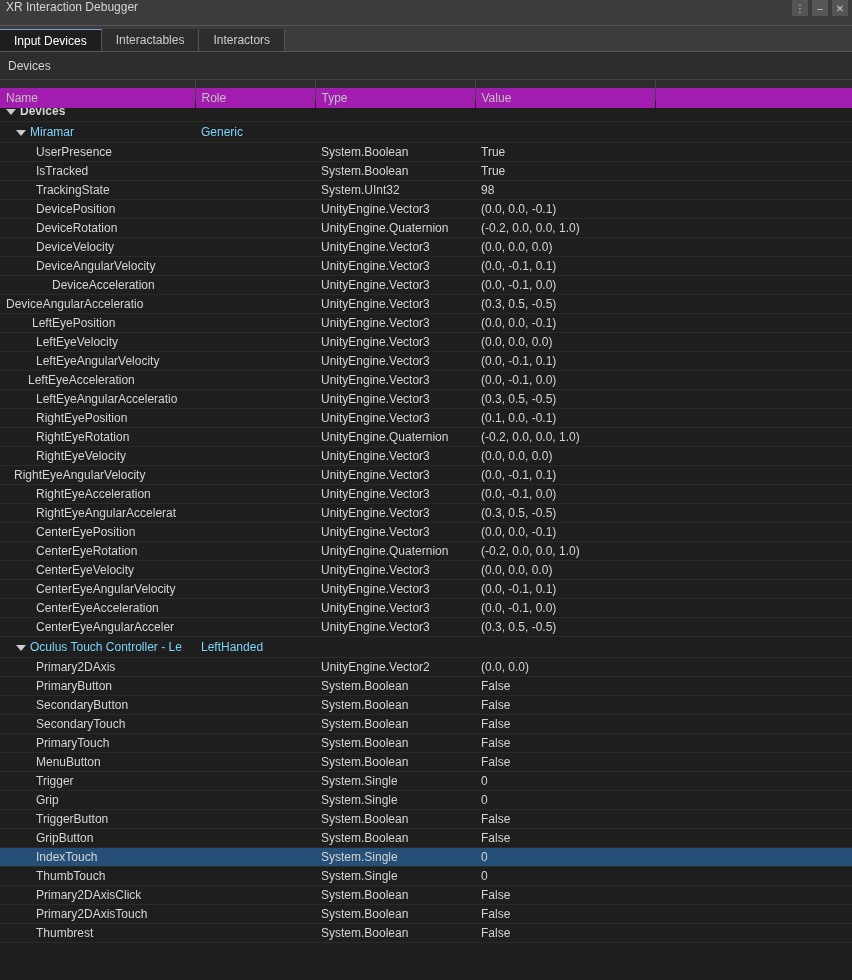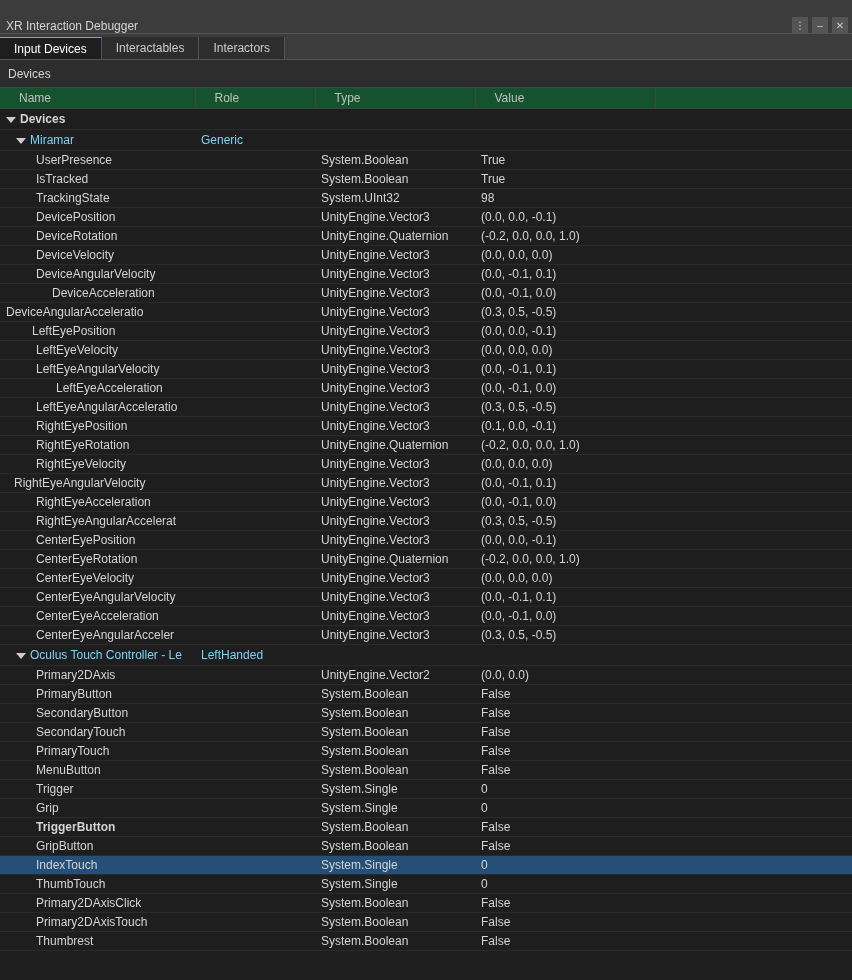--- a/index.html
+++ b/index.html
@@ -7,23 +7,23 @@
       font-family: 'Segoe UI', Arial, sans-serif;
       font-size: 12px;
       background: #2d2d2d;
       color: #d4d4d4;
       width: 852px;
       height: 980px;
       overflow: hidden;
     }
     .title-bar {
       background: #3c3c3c;
-      height: 34px;
+      height: 26px;
       display: flex;
-      align-items: flex-end;
+      align-items: flex-start;
       padding: 0 6px;
       border-bottom: 1px solid #555;
       position: relative;
     }
     .title-bar-text {
       font-size: 12px;
       color: #d4d4d4;
     }
     .title-bar-controls {
       position: absolute;
@@ -99,27 +99,27 @@
     table {
       width: 100%;
       border-collapse: collapse;
     }
     thead tr {
       background: #2d2d2d;
       border-bottom: 1px solid #444;
     }
     thead th {
       text-align: left;
-      padding: 3px 19px;
+      padding: 3px 6px;
       font-weight: normal;
       color: #c0c0c0;
       border-right: 1px solid #444;
       position: sticky;
-      top: 0;
-      background: #14532d;
+      top: 8px;
+      background: #a21caf;
       z-index: 10;
     }
     thead th:last-child {
       border-right: none;
     }
     tbody tr {
       border-bottom: 1px solid #2a2a2a;
     }
     tbody tr.selected {
       background: #264f78;
@@ -278,21 +278,21 @@
           <td></td>
         </tr>
         <tr>
           <td style="padding-left: 36px;">LeftEyeAngularVelocity</td>
           <td></td>
           <td>UnityEngine.Vector3</td>
           <td>(0.0, -0.1, 0.1)</td>
           <td></td>
         </tr>
         <tr>
-          <td style="padding-left: 56px;">LeftEyeAcceleration</td>
+          <td style="padding-left: 28px;">LeftEyeAcceleration</td>
           <td></td>
           <td>UnityEngine.Vector3</td>
           <td>(0.0, -0.1, 0.0)</td>
           <td></td>
         </tr>
         <tr>
           <td style="padding-left: 36px;">LeftEyeAngularAcceleratio</td>
           <td></td>
           <td>UnityEngine.Vector3</td>
           <td>(0.3, 0.5, -0.5)</td>
@@ -439,21 +439,21 @@
           <td></td>
         </tr>
         <tr>
           <td style="padding-left: 36px;">Grip</td>
           <td></td>
           <td>System.Single</td>
           <td>0</td>
           <td></td>
         </tr>
         <tr>
-          <td style="padding-left: 36px; font-weight: bold;">TriggerButton</td>
+          <td style="padding-left: 36px;">TriggerButton</td>
           <td></td>
           <td>System.Boolean</td>
           <td>False</td>
           <td></td>
         </tr>
         <tr>
           <td style="padding-left: 36px;">GripButton</td>
           <td></td>
           <td>System.Boolean</td>
           <td>False</td>

